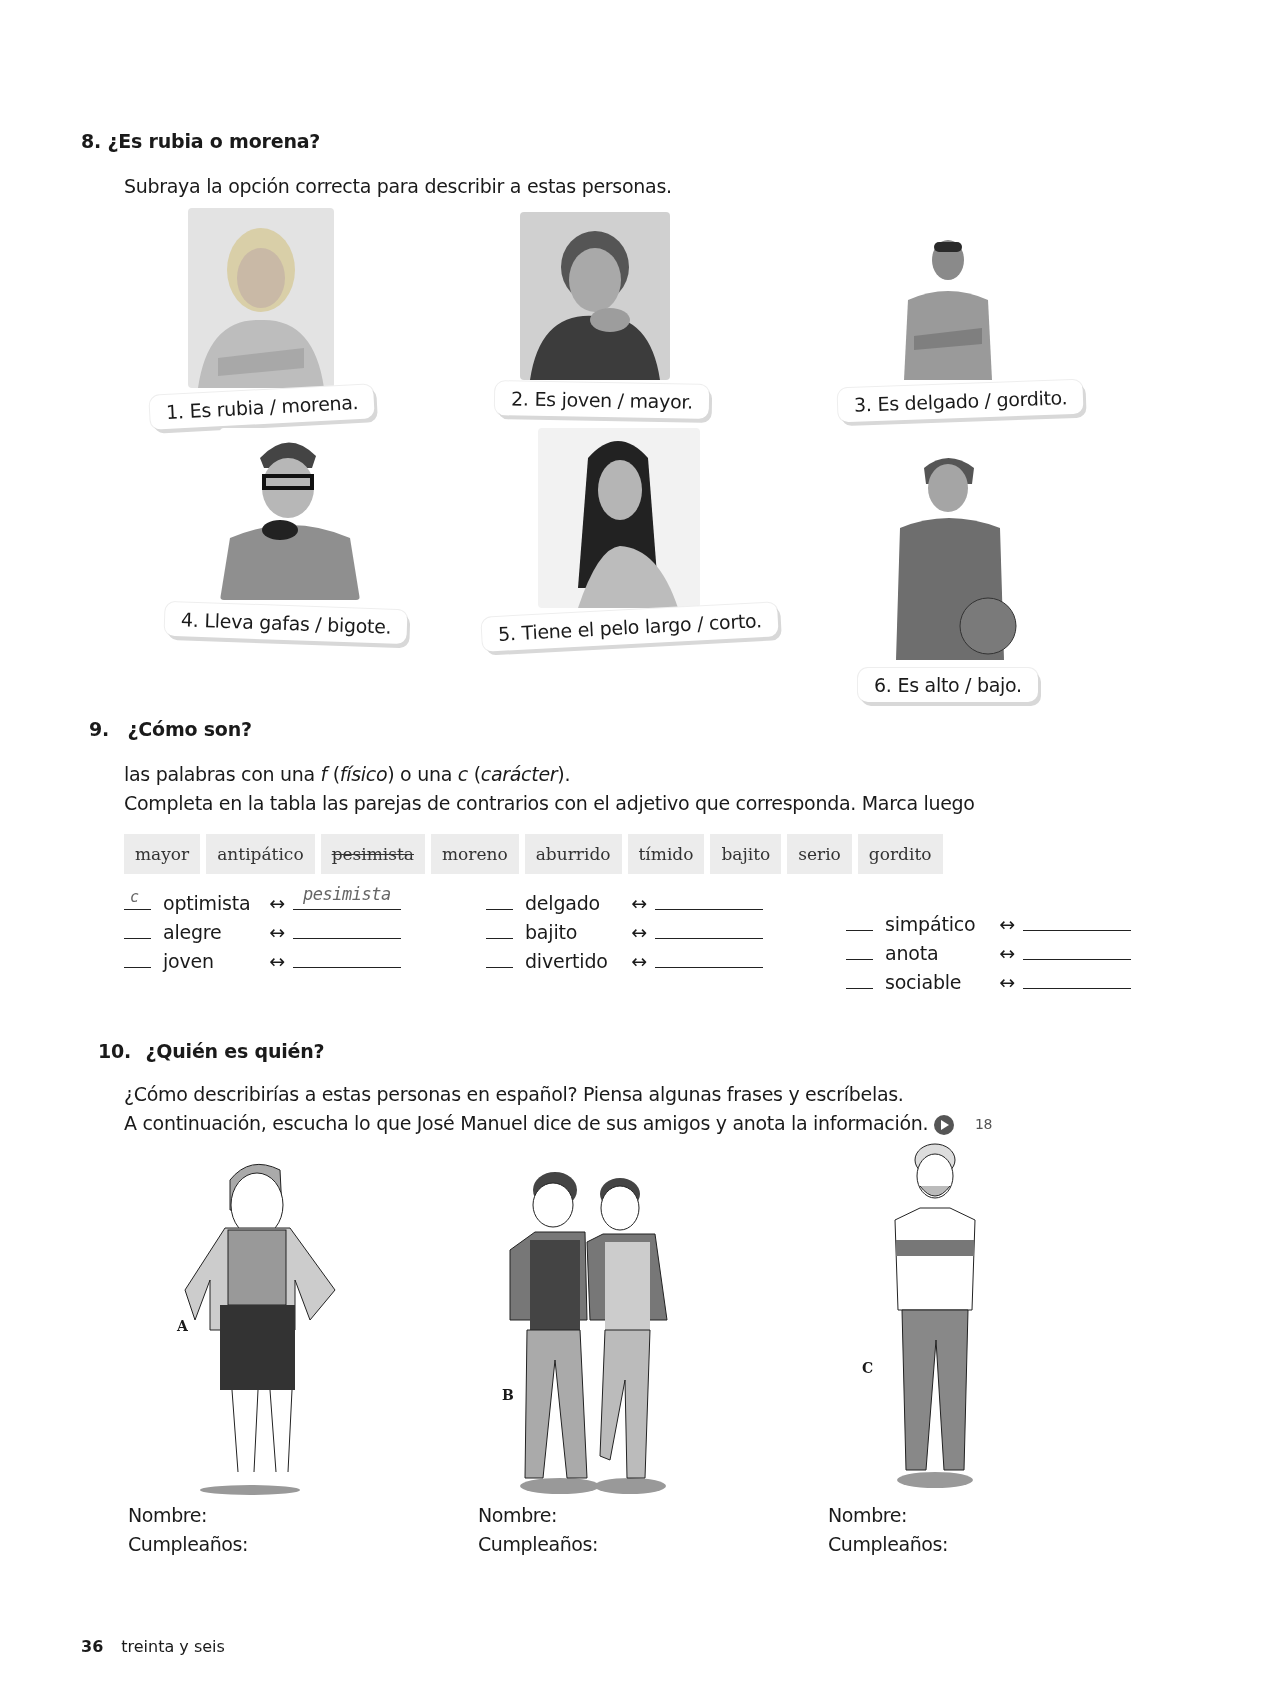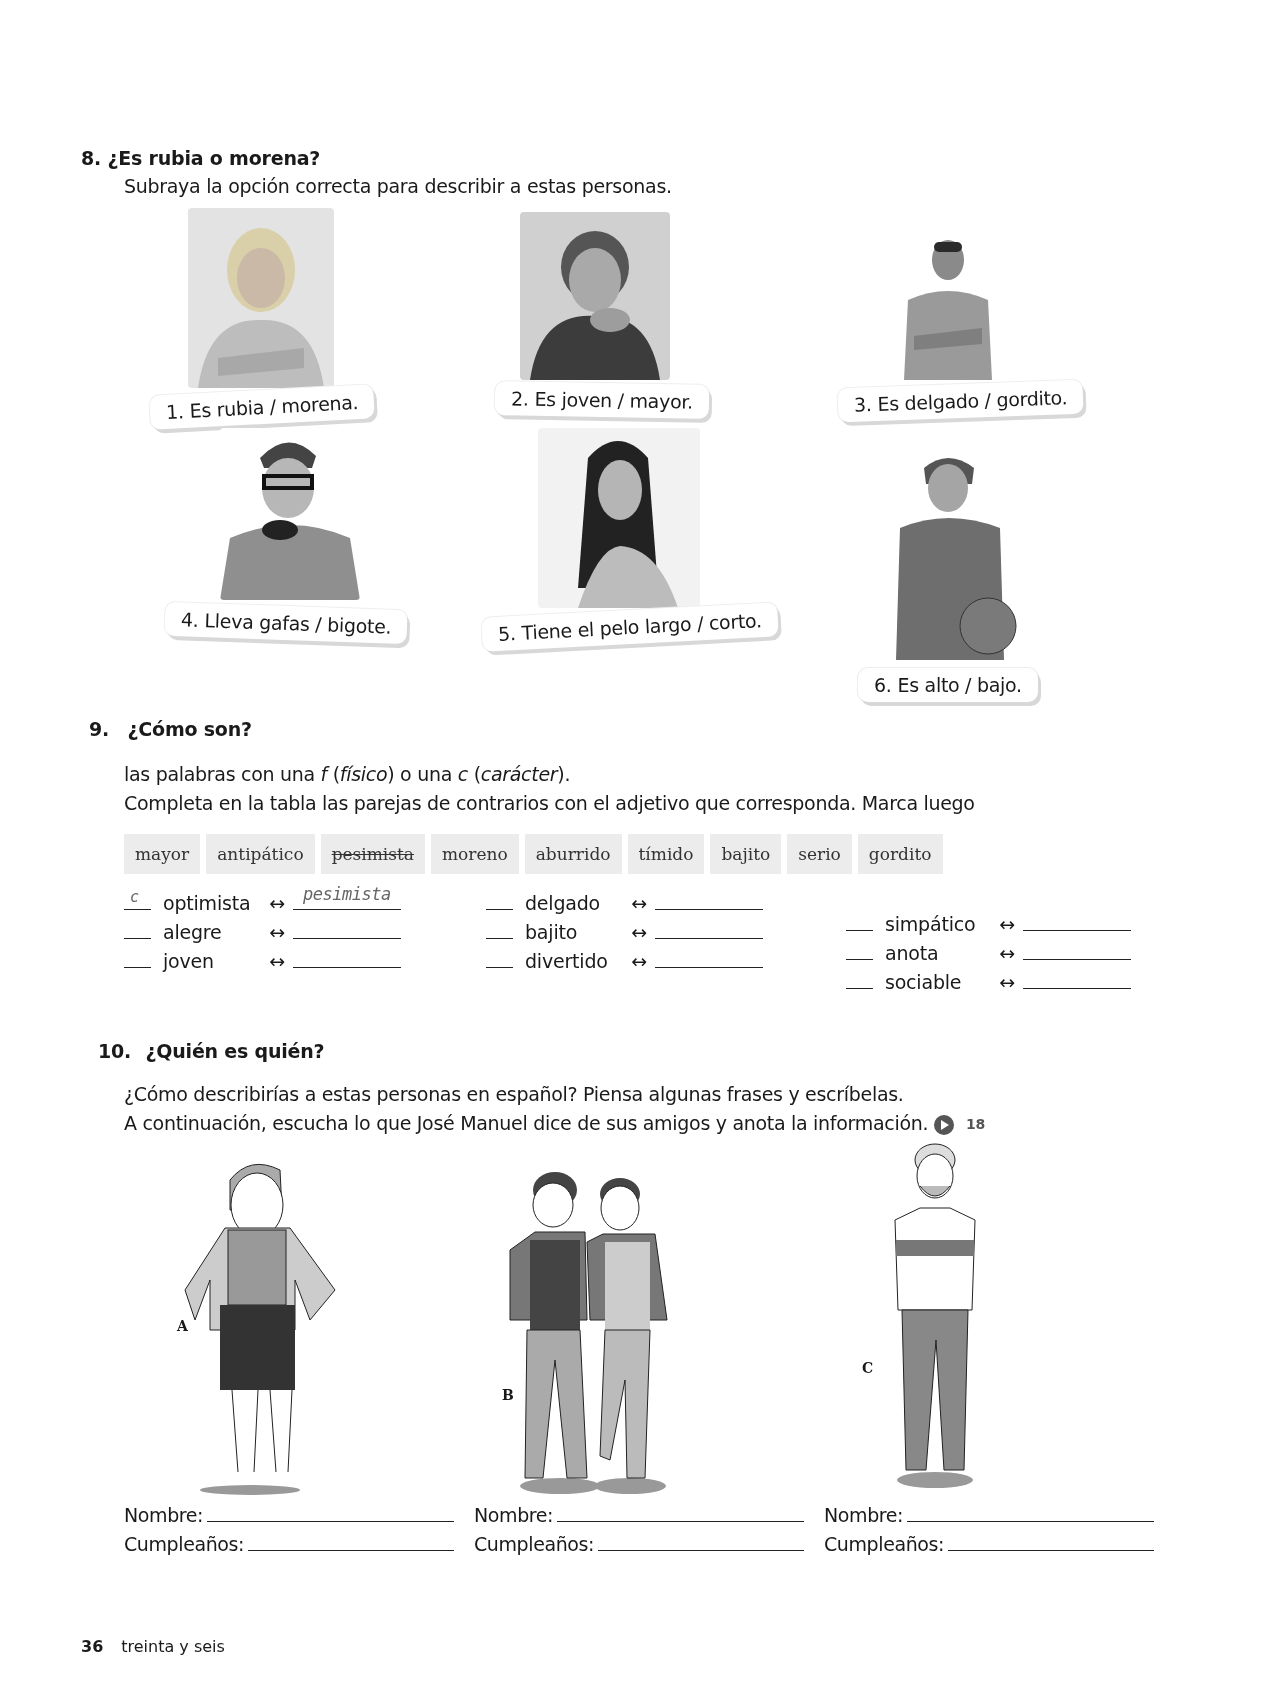--- a/index.html
+++ b/index.html
@@ -19,33 +19,33 @@
   .wordbank { display: flex; gap: 6px; font-family: "DejaVu Serif", serif; font-size: 17px; }
   .chip { background: #ececec; padding: 10px 11px; color: #333; }
   .chip.struck { text-decoration: line-through; }
   .pair { display: flex; align-items: baseline; font-size: 19px; height: 29px; letter-spacing: -0.2px; }
   .blank-s { display: inline-block; width: 27px; border-bottom: 1.5px solid #222; margin-right: 12px; height: 20px; position: relative; text-align: center; }
   .blank-s .hand { font-family: "DejaVu Sans Mono", monospace; color: #666; font-size: 15px; position: absolute; left: 6px; top: -2px; font-style: italic; }
   .word { display: inline-block; }
   .arrow { display: inline-block; width: 32px; text-align: center; }
   .blank-l { display: inline-block; width: 108px; border-bottom: 1.5px solid #222; height: 20px; position: relative; }
   .blank-l .hand { font-family: "DejaVu Sans Mono", monospace; color: #666; font-size: 17px; font-style: italic; position: absolute; left: 10px; top: -6px; letter-spacing: -0.5px; }
-  .audio-icon { display: inline-flex; align-items: center; gap: 12px; font-weight: bold; font-size: 14px; color: #555; vertical-align: middle; }
+  .audio-icon { display: inline-flex; align-items: center; gap: 21px; font-weight: normal; font-size: 14px; color: #555; vertical-align: middle; }
   .audio-icon .circle { width: 20px; height: 20px; border-radius: 50%; background: #555; position: relative; display: inline-block; }
   .audio-icon .circle::after { content: ""; position: absolute; left: 7px; top: 5px; border-left: 8px solid #fff; border-top: 5px solid transparent; border-bottom: 5px solid transparent; }
-  .form-line { display: flex; align-items: baseline; font-size: 19px; height: 29px; letter-spacing: -0.4px; }
+  .form-line { display: flex; align-items: baseline; font-size: 19px; height: 29px; letter-spacing: -0.4px; flex-direction: column; }
   .form-line .line { flex: 1; border-bottom: 1.5px solid #222; margin-left: 4px; height: 18px; }
   .illus-label { font-family: "DejaVu Serif", serif; font-weight: bold; font-size: 14px; }
   .footer { font-size: 16px; }
   .footer b { margin-right: 18px; }
 </style>
 </head>
 <body>
 
-<div class="abs ex-title" style="left:81px; top:130px;margin-top:17px;">
+<div class="abs ex-title" style="left:81px; top:130px;">
   <span>8.</span>
   <span>¿Es rubia o morena?</span>
 </div>
 <div class="abs instr" style="left:124px; top:172px;">Subraya la opción correcta para describir a estas personas.</div>
 
 <div class="abs photo" style="left:188px; top:208px; width:146px; height:180px; background:#e3e3e3;">
   <svg viewBox="0 0 146 180">
       <ellipse cx="73" cy="62" rx="34" ry="42" fill="#d9cfa8"></ellipse>
       <ellipse cx="73" cy="70" rx="24" ry="30" fill="#c9b9a6"></ellipse>
       <path d="M10 180 Q20 110 73 112 Q126 110 136 180Z" fill="#bdbdbd"></path>

